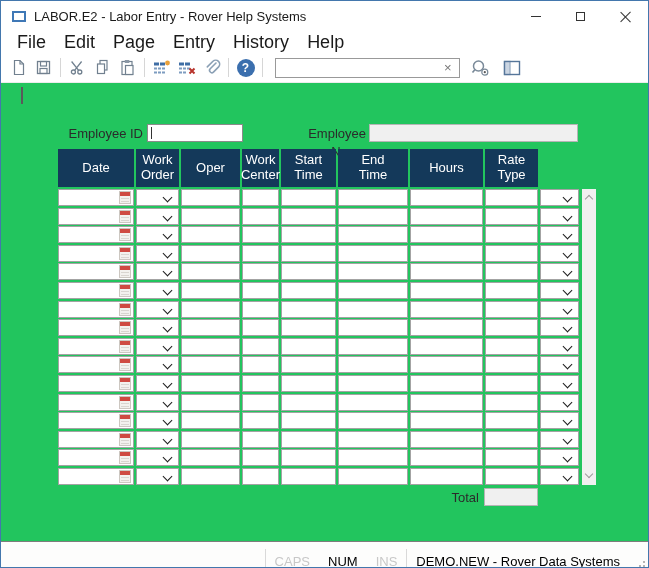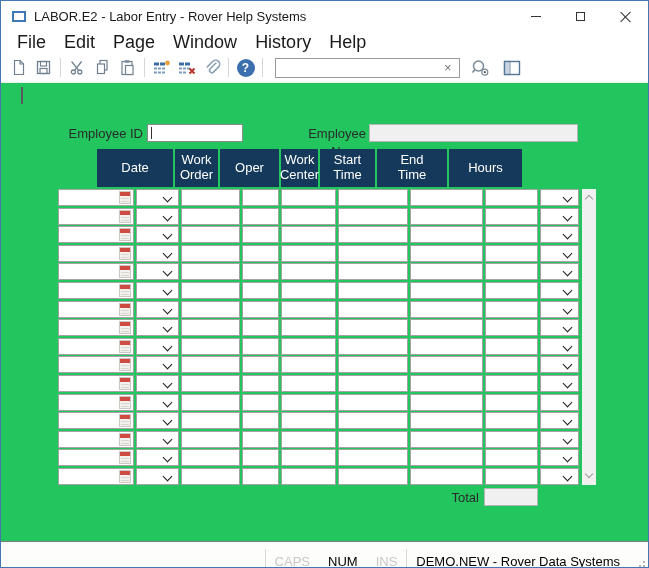--- a/index.html
+++ b/index.html
@@ -116,21 +116,21 @@
       <div class="winbtn">
           <div class="glyph-close"></div>
         </div>
     </div>
   </div>
 
   <div class="menubar">
     <span class="menuitem">File</span>
     <span class="menuitem">Edit</span>
     <span class="menuitem">Page</span>
-    <span class="menuitem">Window</span>
+    <span class="menuitem">Entry</span>
     <span class="menuitem">History</span>
     <span class="menuitem">Help</span>
   </div>
 
   <div class="toolbar">
     <div class="tbtn">
       <svg width="17" height="17" viewBox="0 0 17 17">
           <path d="M4.5 1.5 h5.5 l3.5 3.5 v10.5 h-9 z" fill="#fff" stroke="#71808f" stroke-width="1.2"></path>
           <path d="M10 1.5 v3.5 h3.5" fill="none" stroke="#71808f" stroke-width="1.2"></path>
         </svg>
@@ -226,32 +226,34 @@
   <div class="client">
     <div class="caret-main"></div>
 
     <div class="field-label lbl-empid">Employee ID</div>
     <div class="input inp-empid">
       <span class="inp-caret"></span>
     </div>
     <div class="field-label lbl-empname">Employee Name</div>
     <div class="input inp-empname"></div>
 
-    <div class="grid-header" style="grid-template-columns: 76px 43px 59px 37px 55px 70px 73px 53px 39px; margin-left: 39px;">
+    <div class="grid-header" style="grid-template-columns: 76px 43px 59px 37px 55px 70px 73px 53px 39px;">
         <div class="hcell" style="background: rgb(20, 57, 90);">Date</div>
         <div class="hcell" style="background: rgb(20, 57, 90);">Work
 Order</div>
         <div class="hcell" style="background: rgb(20, 57, 90);">Oper</div>
         <div class="hcell" style="background: rgb(20, 57, 90);">Work
 Center</div>
         <div class="hcell" style="background: rgb(20, 57, 90);">Start
 Time</div>
         <div class="hcell" style="background: rgb(20, 57, 90);">End
 Time</div>
         <div class="hcell" style="background: rgb(20, 57, 90);">Hours</div>
+        <div class="hcell" style="background: rgb(20, 57, 90);">Rate
+Type</div>
       </div>
     <div class="grid-body">
         <div class="grow" style="grid-template-columns: 76px 43px 59px 37px 55px 70px 73px 53px 39px;">
           <div class="cell">
             <span class="cal"></span>
           </div>
           <div class="cell">
             <span class="chev"></span>
           </div>
           <div class="cell"></div>

